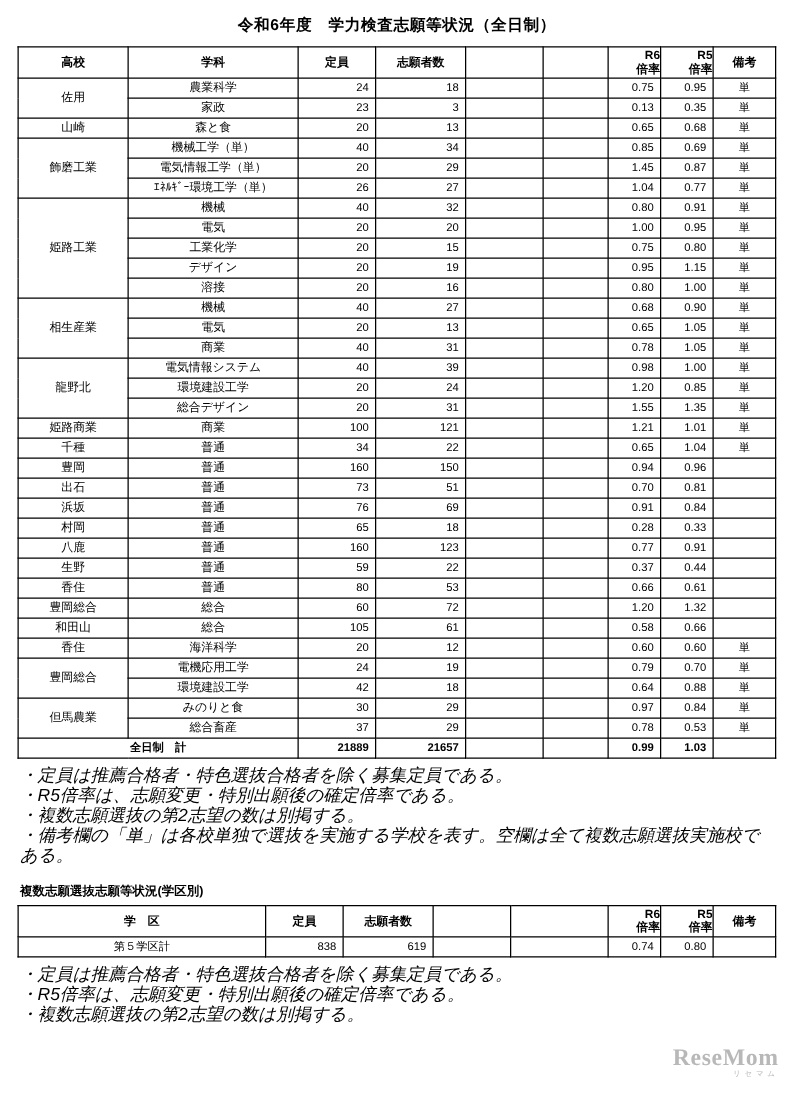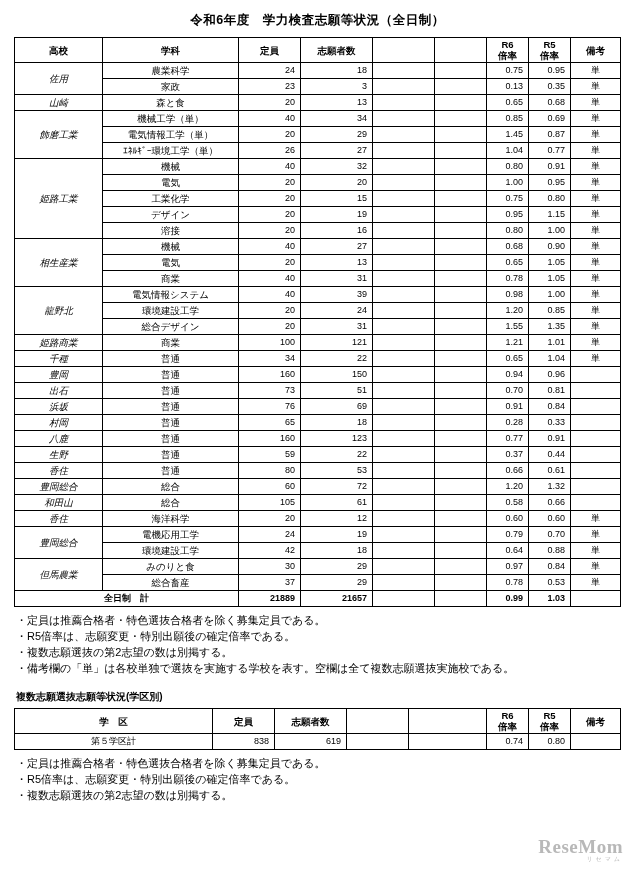--- a/index.html
+++ b/index.html
@@ -39,32 +39,33 @@
     text-align:center;
     overflow:hidden;
     white-space:nowrap;
   }
   thead td{
     font-weight:bold;
     height:24px;
     line-height:11px;
     font-size:9.5px;
   }
-  .two-line{display:block;}
+  .two-line{display:block;text-align:right;}
   td.num{text-align:right;padding-right:5px;}
-  td.school{font-size:9.5px;font-style:italic;}
+  td.school{font-size:9.5px;}
   td.dept{font-size:9.5px;}
   .sum td{font-weight:bold;}
   .notes{
     margin:5px 0 0 2px;
   }
   .notes div{
-    font-size:11px;
+    font-size:14px;
     line-height:16px;
     text-indent:0;
+    font-style:italic;
   }
   .subtitle{
     font-size:10px;
     font-weight:bold;
     margin:14px 0 4px 2px;
   }
   table.t2{width:606px;}
   .logo{
     position:absolute;
     right:12px;

